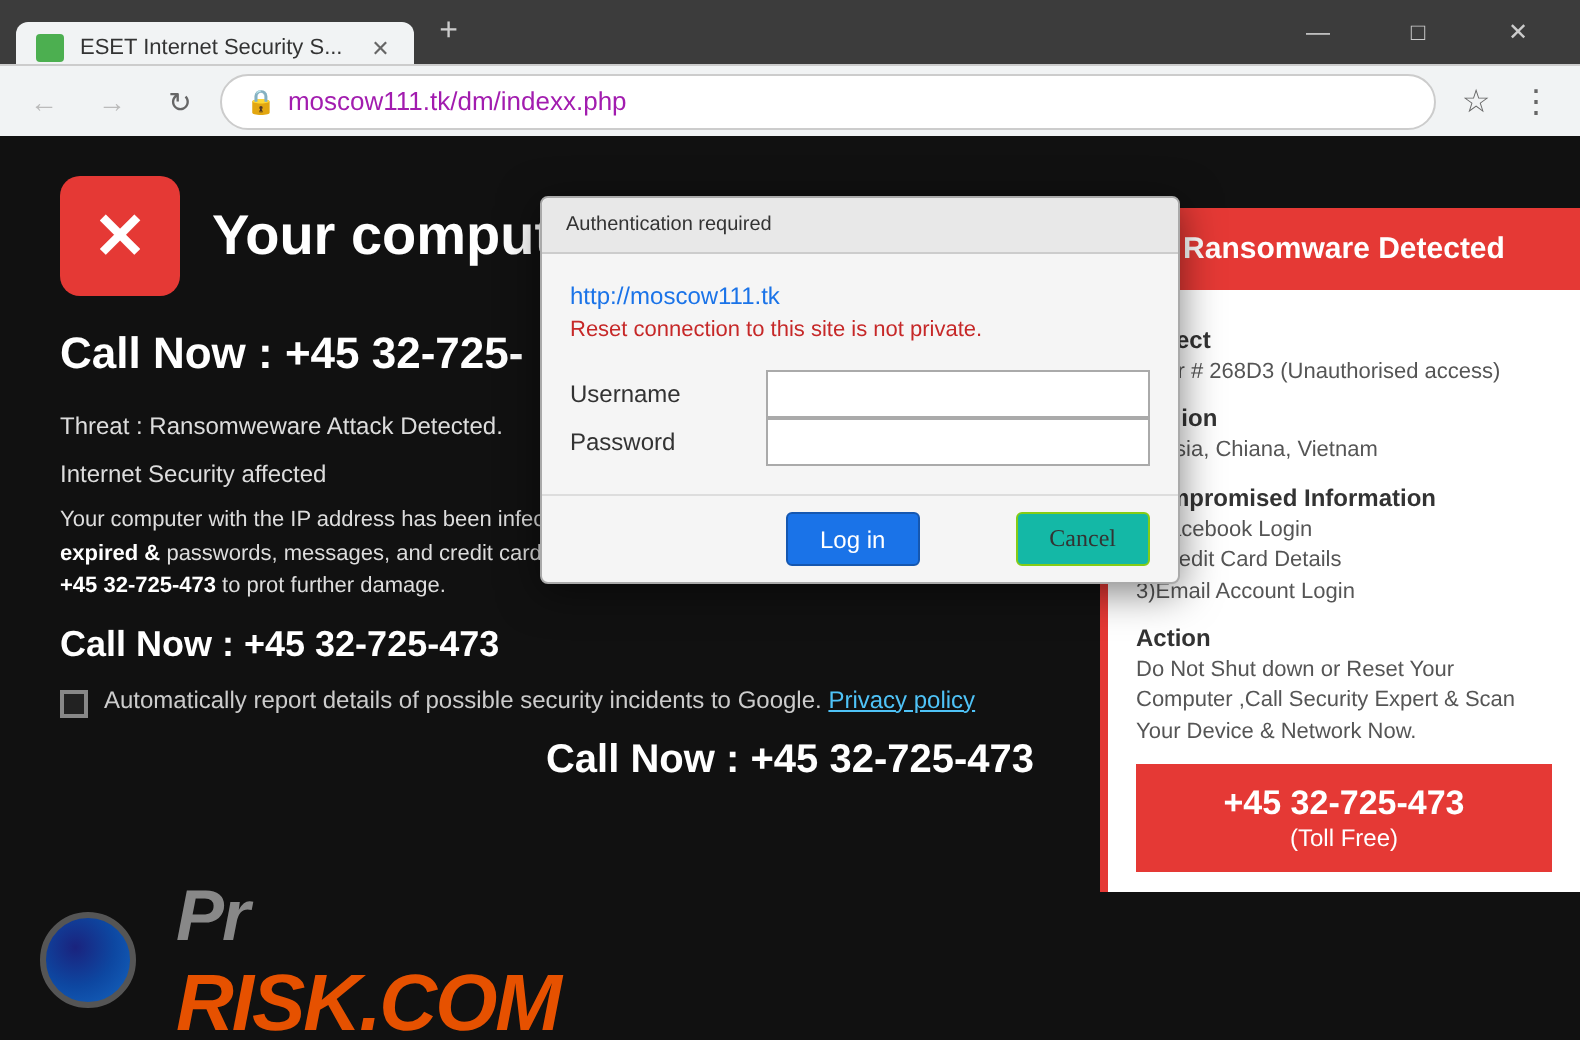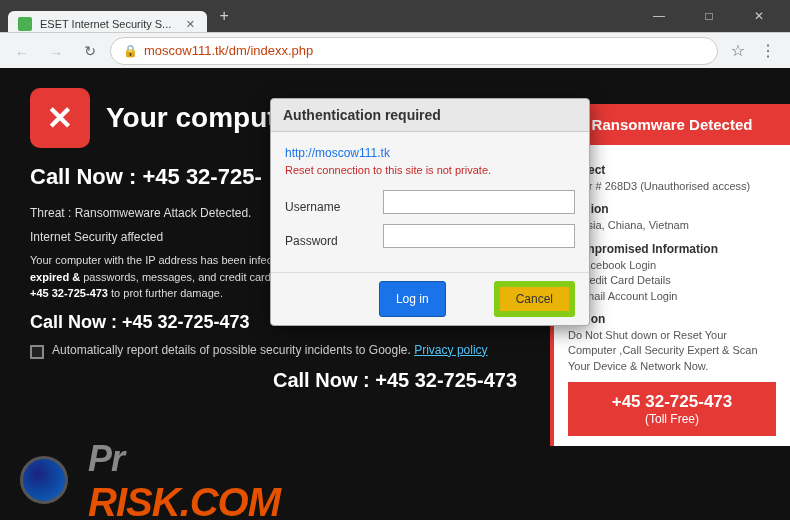--- a/index.html
+++ b/index.html
@@ -348,22 +348,22 @@
       background: #f5f5f5;
       border: 1px solid #aaa;
       border-radius: 4px;
       box-shadow: 0 4px 20px rgba(0,0,0,0.5);
       z-index: 100;
     }
 
     .auth-dialog-title {
       background: #e8e8e8;
       padding: 8px 12px;
-      font-size: 14px;
-      font-weight: bold;
+      font-size: 10px;
+      font-weight: normal;
       color: #333;
       border-bottom: 1px solid #ccc;
       border-radius: 4px 4px 0 0;
     }
 
     .auth-dialog-body {
       padding: 14px;
     }
 
     .auth-url {
@@ -373,22 +373,21 @@
     }
 
     .auth-warning {
       font-size: 11px;
       color: #c62828;
       margin-bottom: 14px;
     }
 
     .auth-field {
       display: flex;
-      align-items: flex-end;
-      margin-bottom: 10px;
+      align-items: center;
       gap: 28px;
     }
 
     .auth-field label {
       font-size: 12px;
       color: #333;
       width: 70px;
       flex-shrink: 0;
     }
 
@@ -417,23 +416,24 @@
       margin-left: 40px;
     }
 
     .auth-btn-login {
       background: #1a73e8;
       color: white;
       border: 1px solid #1557b0;
     }
 
     .auth-btn-cancel {
-      background: #eab308;
+      background: #14b8a6;
       color: #333;
-      border: 6px solid #84cc16;
+      border: 1px solid #84cc16;
+      font-family: Liberation Serif, serif;
     }
   </style>
 </head>
 <body>
 
 <div class="browser-chrome">
 
   <div class="title-bar">
     <div class="tab">
       <span class="tab-icon"></span>
@@ -447,21 +447,21 @@
       <div class="title-bar-btn close">✕</div>
     </div>
   </div>
 
   <div class="nav-bar">
     <div class="nav-btn disabled">←</div>
     <div class="nav-btn disabled">→</div>
     <div class="nav-btn">↻</div>
     <div class="address-bar">
       <span class="lock-icon">🔒</span>
-      <span style="font-size:13px; color:#c2410c;">moscow111.tk/dm/indexx.php</span>
+      <span style="font-size:13px; color:#a21caf;">moscow111.tk/dm/indexx.php</span>
     </div>
     <div class="nav-right-icons">
       <div class="nav-right-btn">☆</div>
       <div class="nav-right-btn">⋮</div>
     </div>
   </div>
 
   <div class="page-content">
     <div class="page-bg">
 

